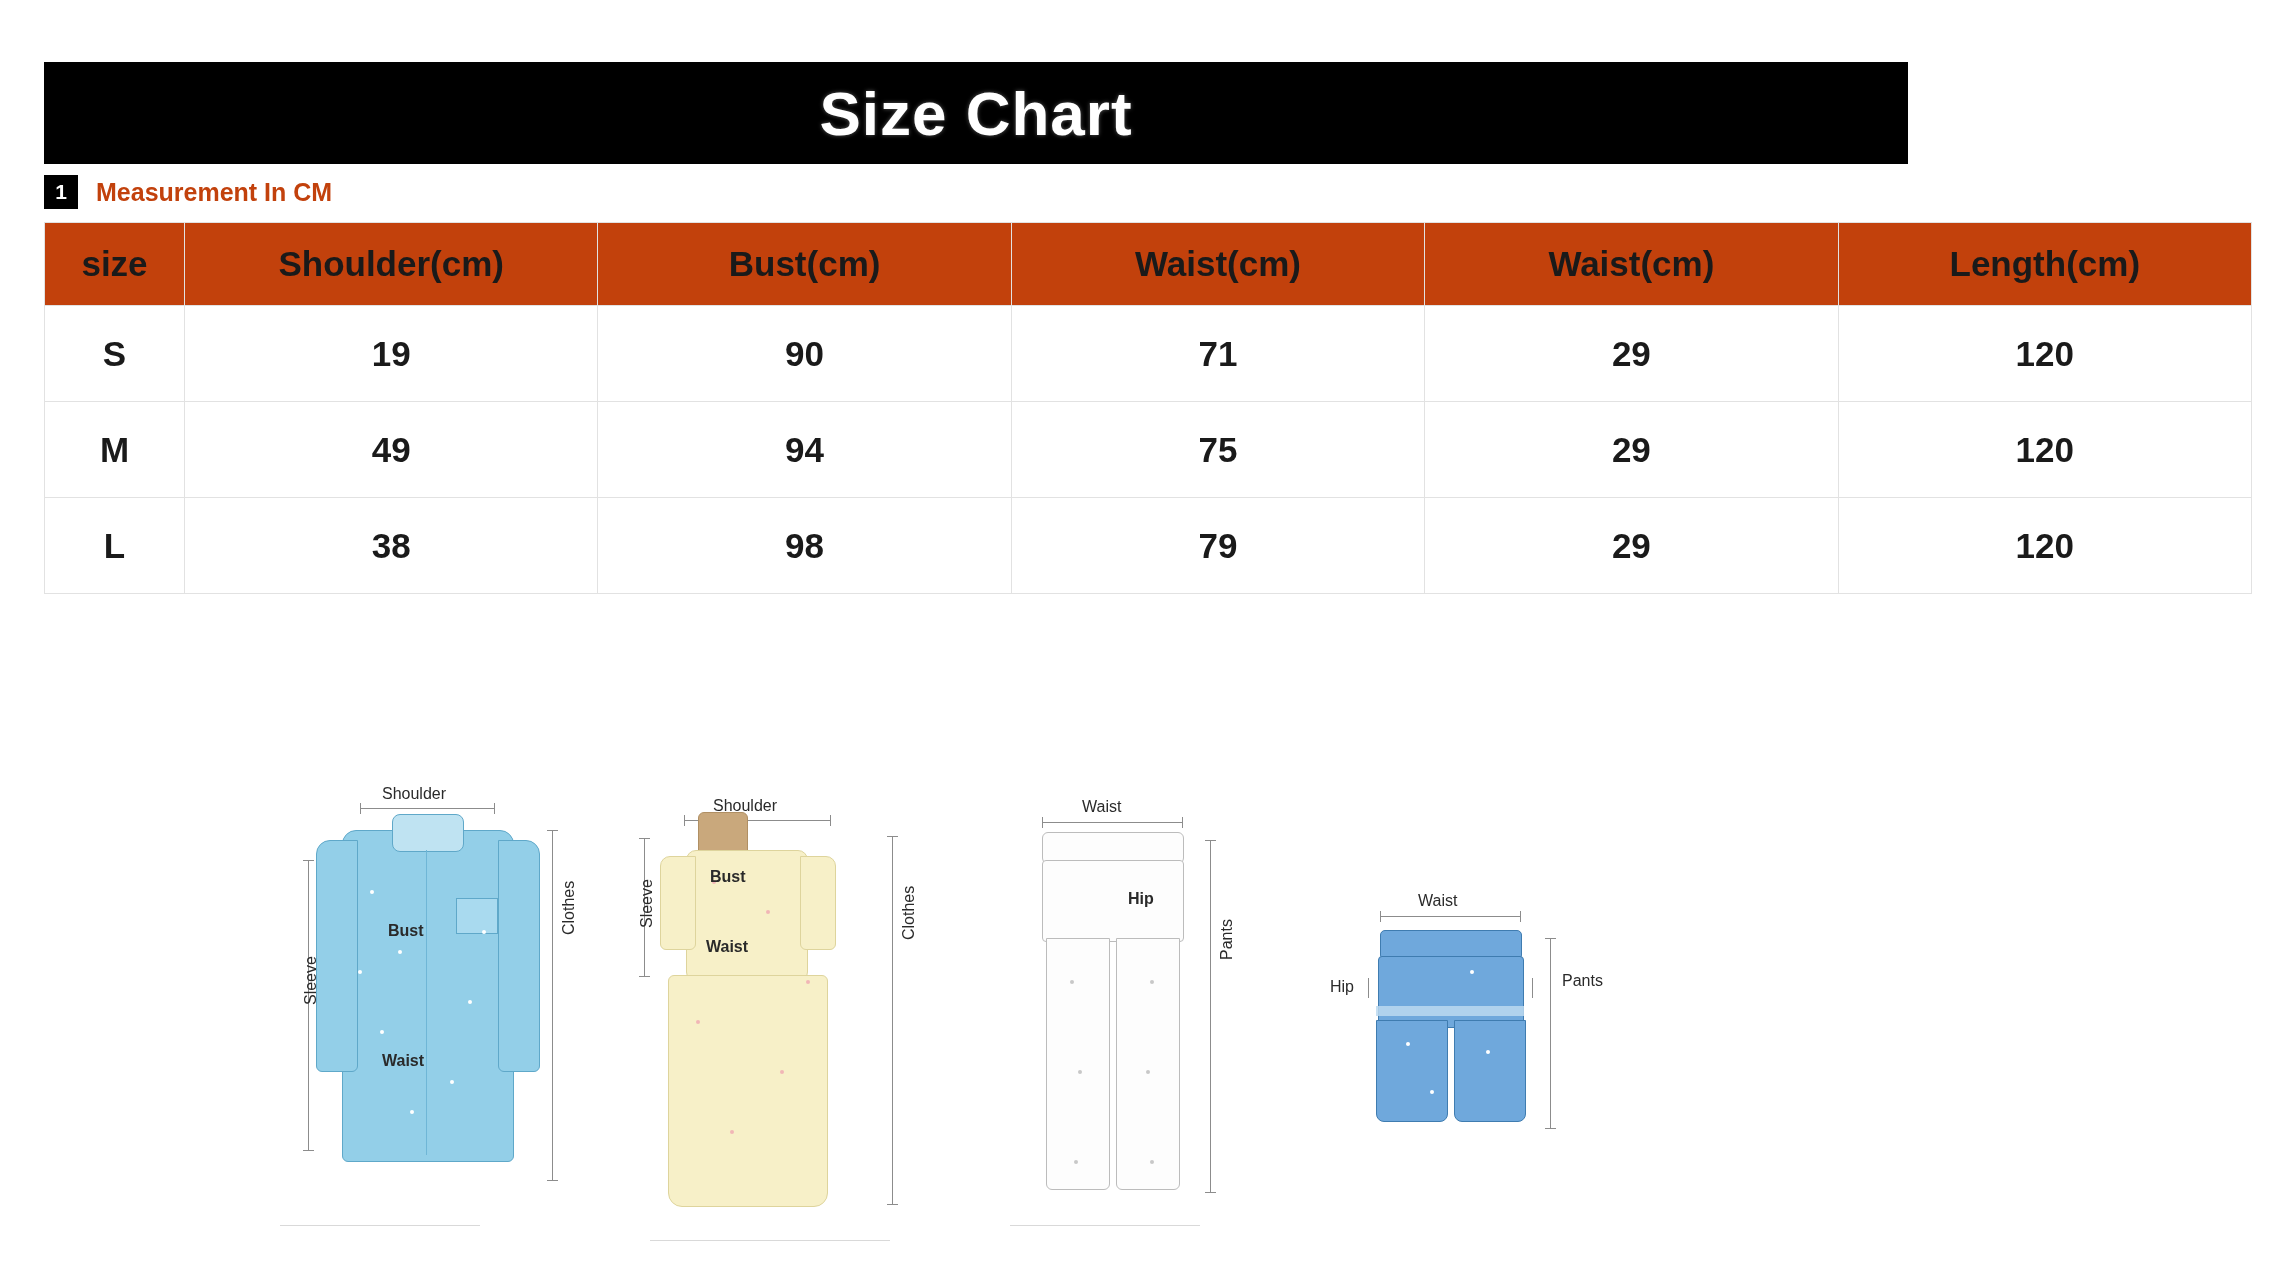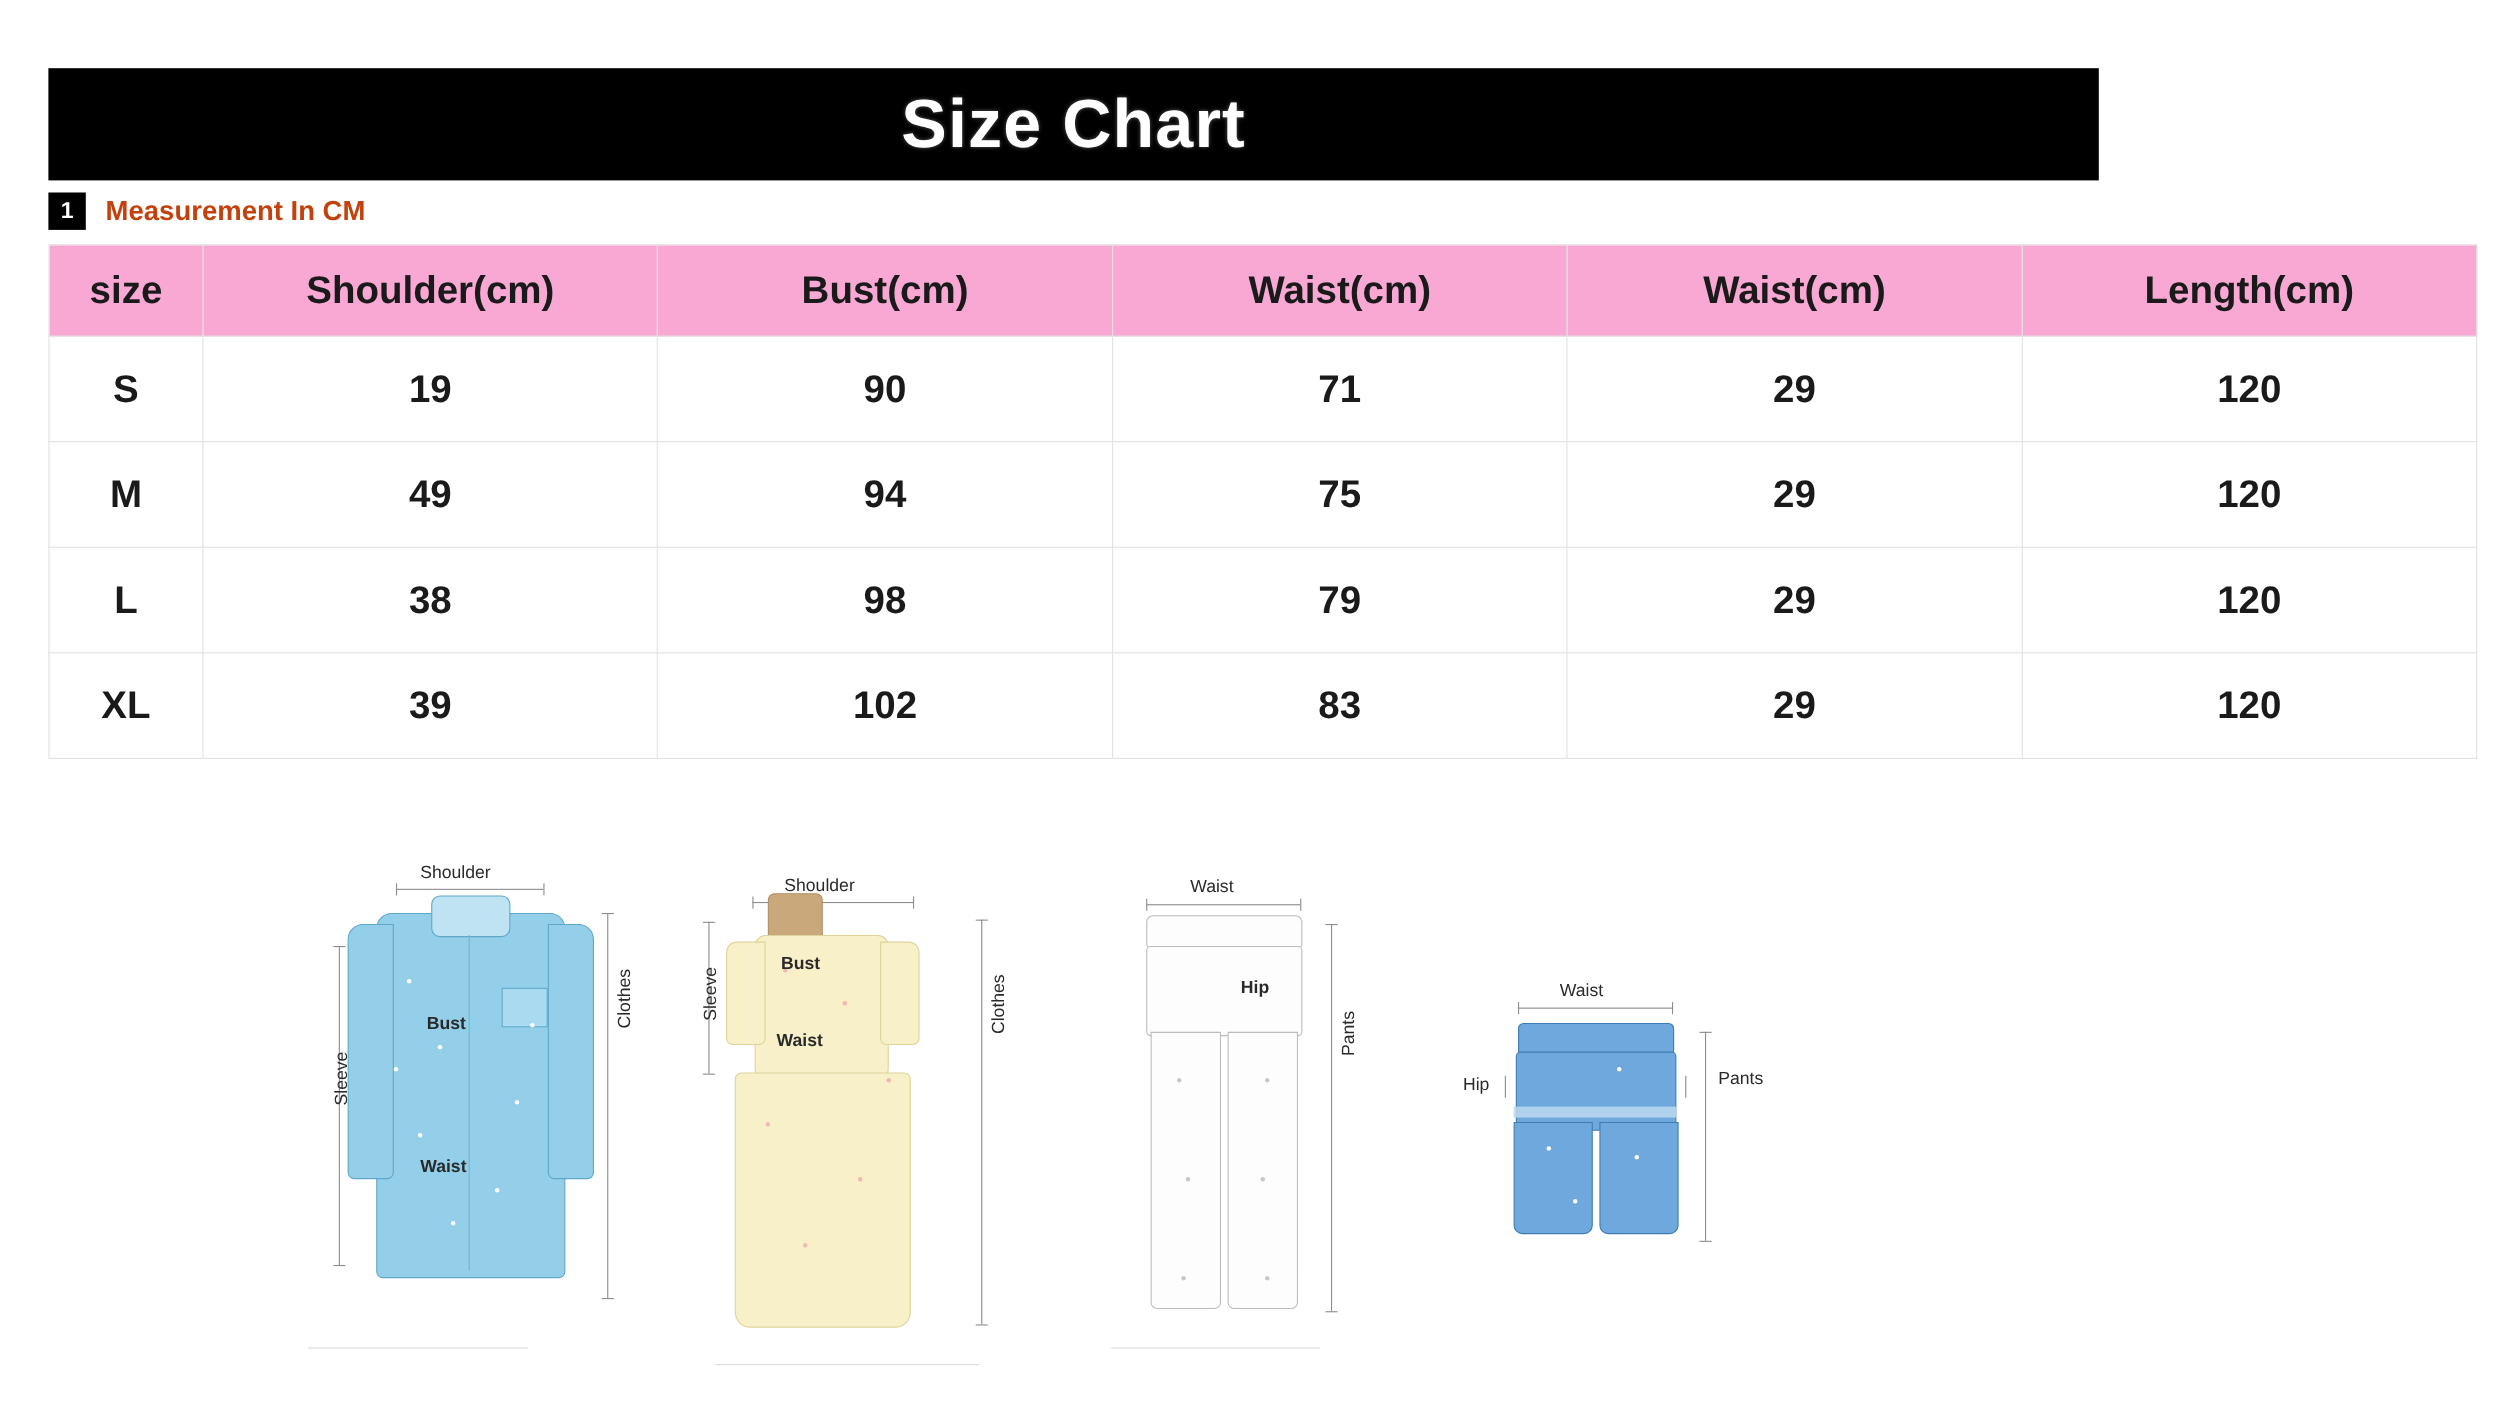--- a/index.html
+++ b/index.html
@@ -68,21 +68,21 @@
     border-collapse: collapse;
     table-layout: fixed;
   }
   .size-table th, .size-table td {
     border: 1px solid #e2e2e2;
     text-align: center;
     font-weight: bold;
     color: #1a1a1a;
   }
   .size-table thead th {
-    background: #f9a8d4;
+    background: #c2410c;
     height: 80px;
     font-size: 35px;
     border: 1px solid #e2e2e2;
   }
   .size-table tbody td {
     height: 93px;
     font-size: 35px;
     background: #ffffff;
   }
   .size-table col.c-size { width: 140px; }
@@ -216,28 +216,20 @@
         <td>120</td>
       </tr>
       <tr>
         <td>L</td>
         <td>38</td>
         <td>98</td>
         <td>79</td>
         <td>29</td>
         <td>120</td>
       </tr>
-      <tr>
-        <td>XL</td>
-        <td>39</td>
-        <td>102</td>
-        <td>83</td>
-        <td>29</td>
-        <td>120</td>
-      </tr>
     </tbody>
   </table>
 
   <div class="figures">
 
     <div class="fig" style="left:270px; top:0; width:340px; height:470px;">
 
       <div class="dimline h" style="left:90px; top:38px; width:134px;"></div>
       <div class="tick v" style="left:90px; top:33px;"></div>
       <div class="tick v" style="left:224px; top:33px;"></div>

